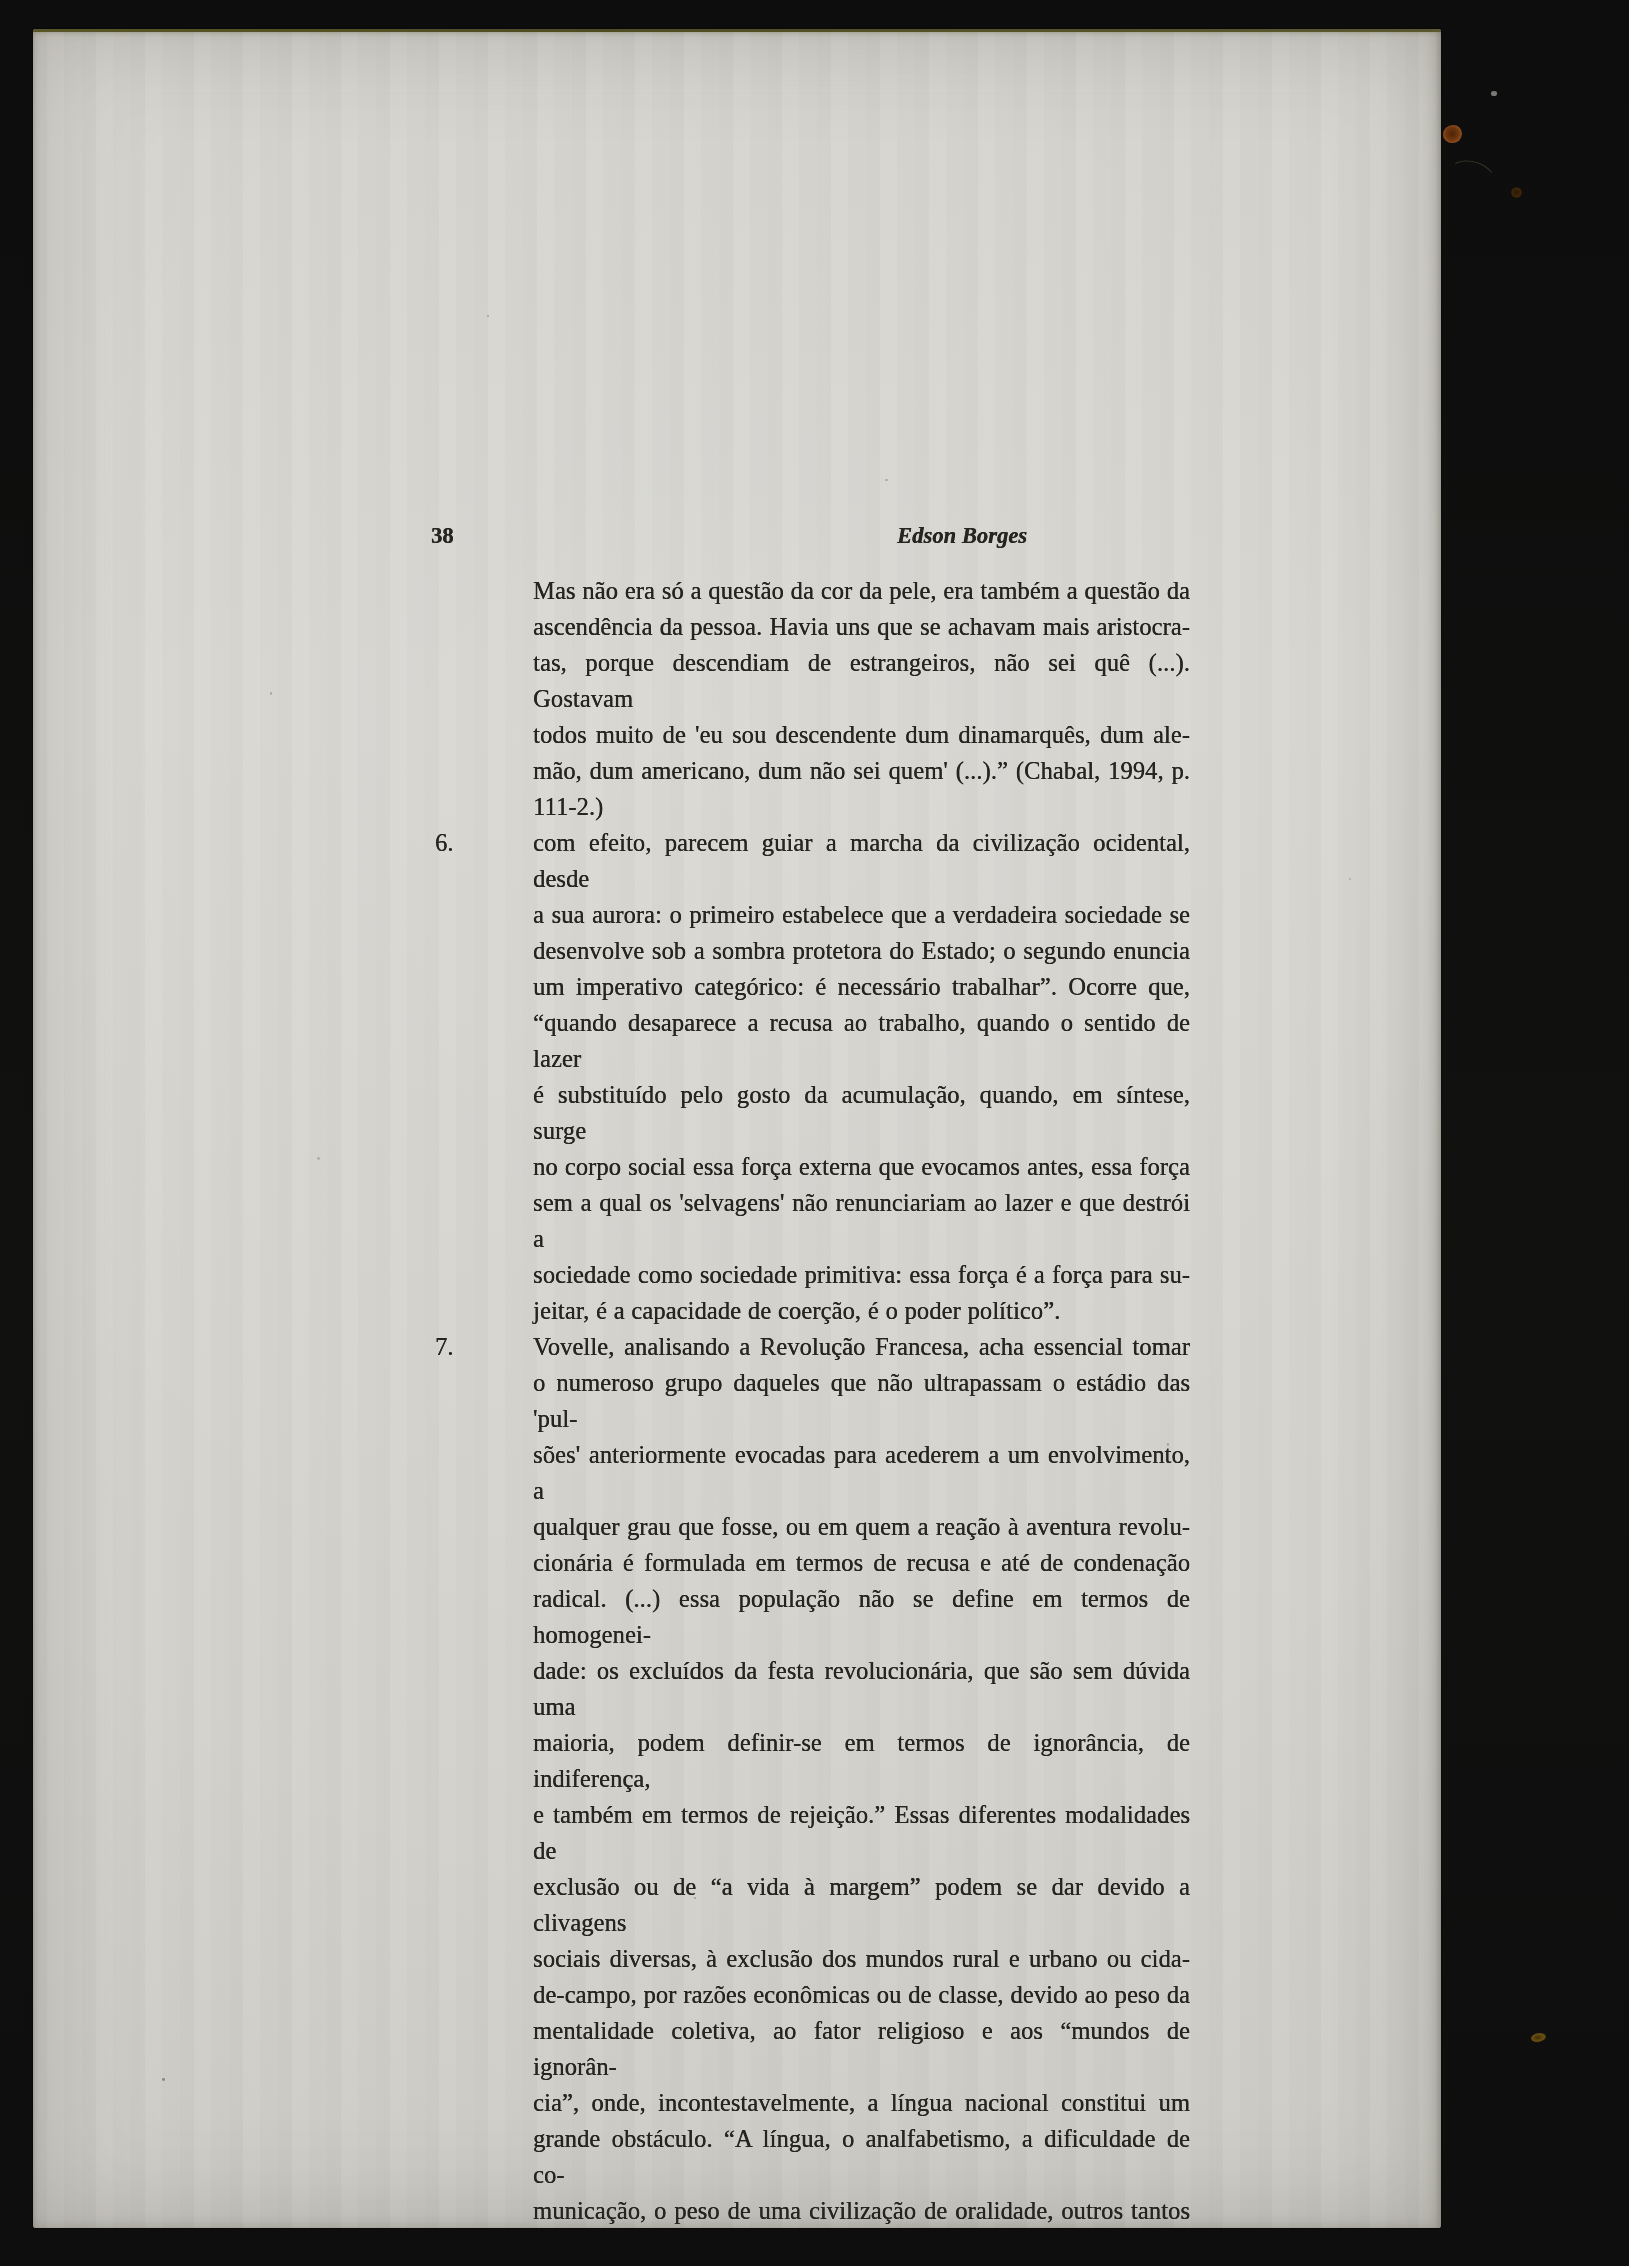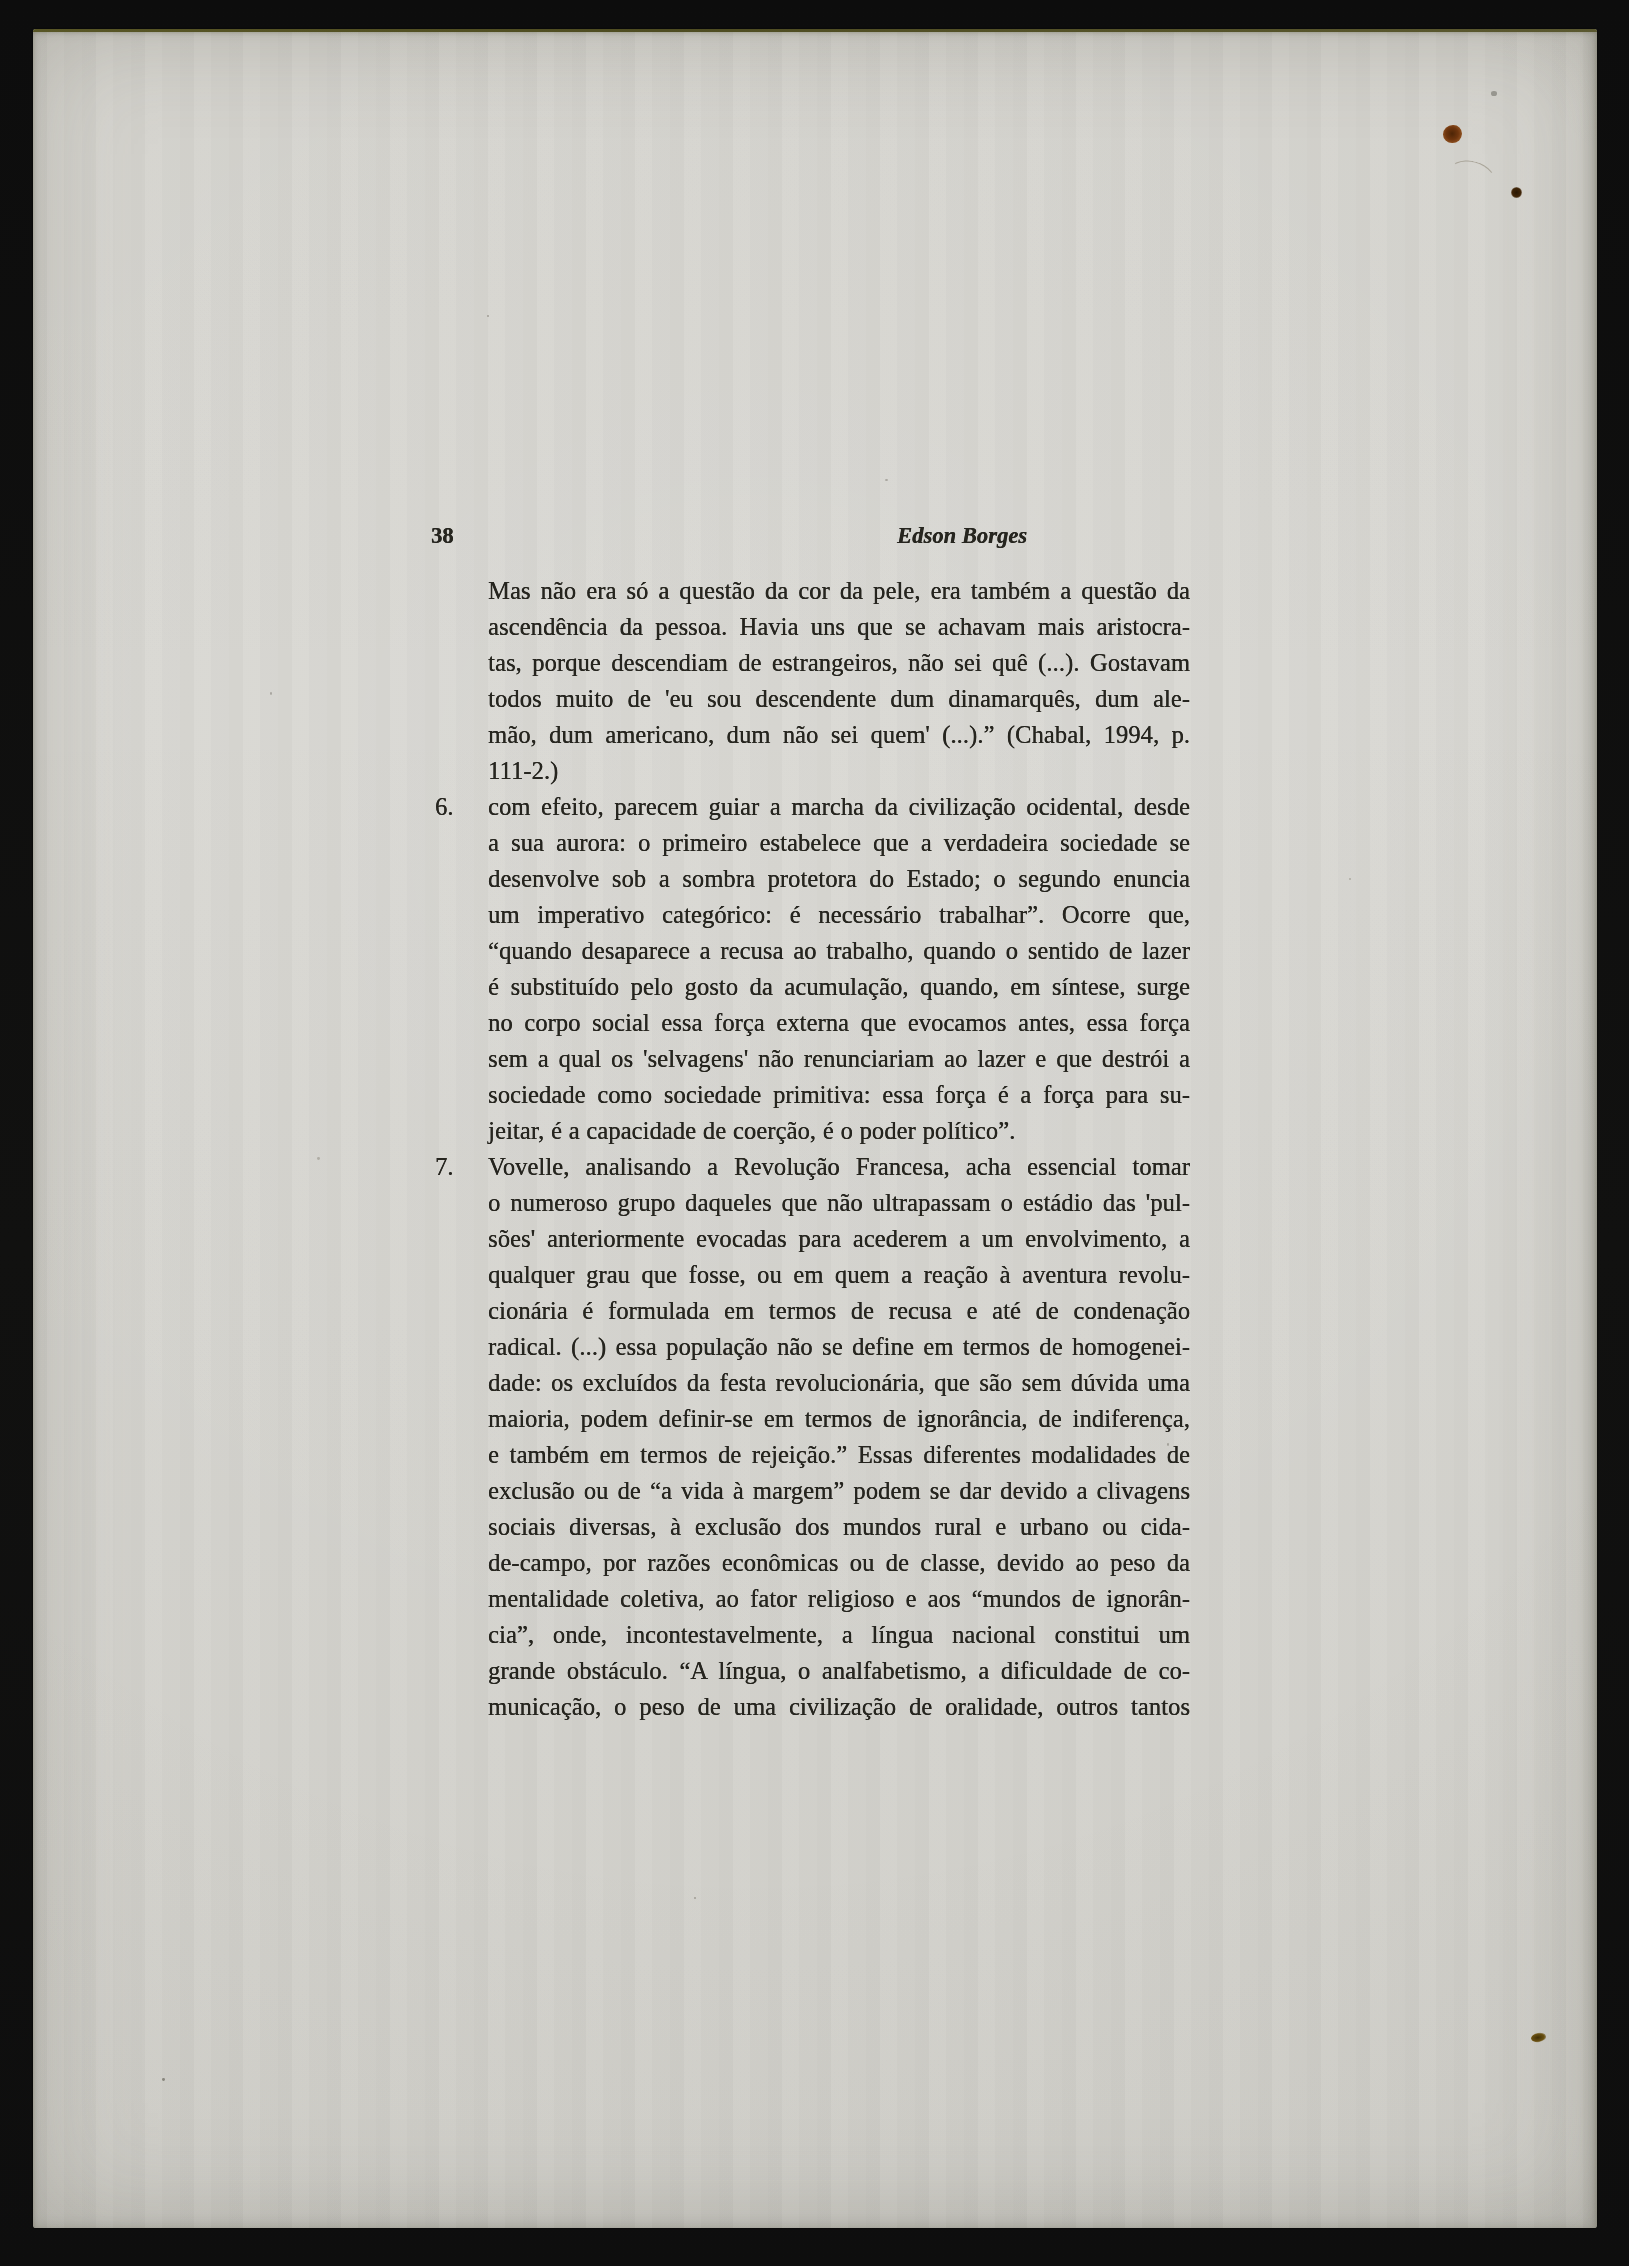--- a/index.html
+++ b/index.html
@@ -7,21 +7,21 @@
     --paper:#d8d7d2;
     --ink:#26251f;
   }
   html,body{margin:0;padding:0;}
   body{
     width:1630px;height:2266px;position:relative;overflow:hidden;
     background:linear-gradient(180deg,#0d0d0d 0%,#111110 55%,#0e0e0e 100%);
     font-family:"Liberation Serif", serif;
   }
   .page{
-    position:absolute;left:33px;top:29px;width:1564px;height:2199px;
+    position:absolute;left:33px;top:29px;width:1408px;height:2199px;
     background:var(--paper);
     border-radius:2.8px;
     box-shadow:
       inset 0 0 104px rgba(95,92,78,0.30),
       inset 0 2.8px 5.6px rgba(70,70,40,0.35),
       inset -5.6px 0 13px rgba(80,78,64,0.25),
       0 0 1.9px rgba(0,0,0,0.9);
   }
   
   .page::before{
@@ -62,20 +62,21 @@
   .block{display:flex;}
   .marker{flex:0 0 53px;text-align:left;}
   .block-body{flex:1 1 auto;min-width:0;}
   .line{
     text-align:justify;
     -moz-text-align-last:justify;
     text-align-last:justify;
     letter-spacing:0.1px;
     word-spacing:0.5px;
     white-space:normal;
+    margin-left:45px;
   }
   .line.flush{ -moz-text-align-last:left; text-align-last:left; }
 
   
   .artifact{position:absolute;pointer-events:none;z-index:5;}
   .stain-large{
     left:1410px;top:96px;width:19px;height:18px;border-radius:55% 48% 52% 50%;
     background:radial-gradient(circle at 48% 48%, #4d2506 0%, #6e350e 45%, #8a4d1e 68%, rgba(138,77,30,0.12) 82%, rgba(138,77,30,0) 90%);
   }
   .stain-small{

